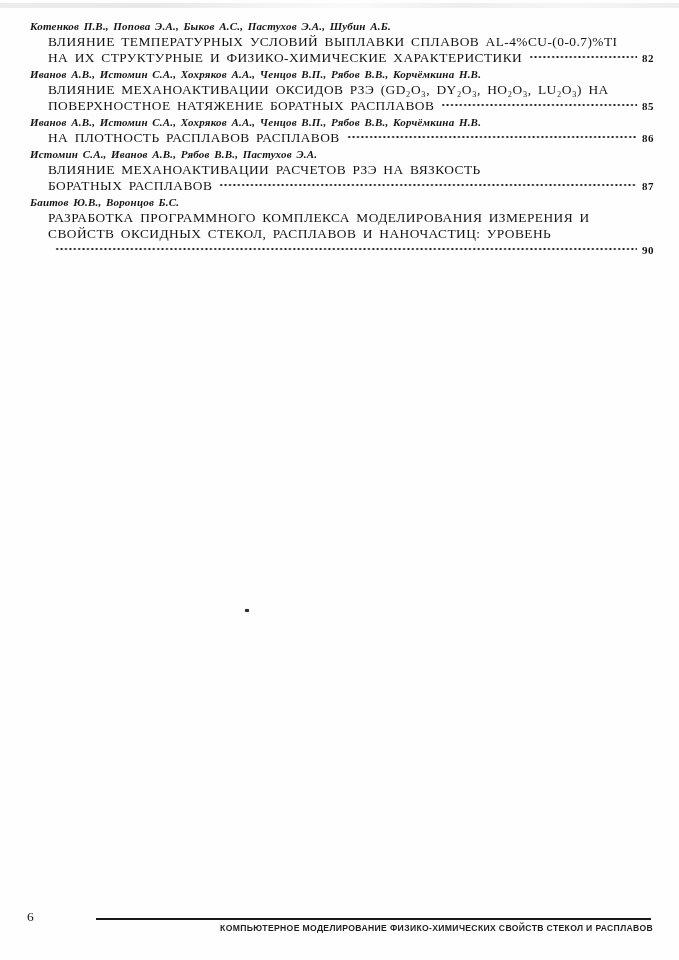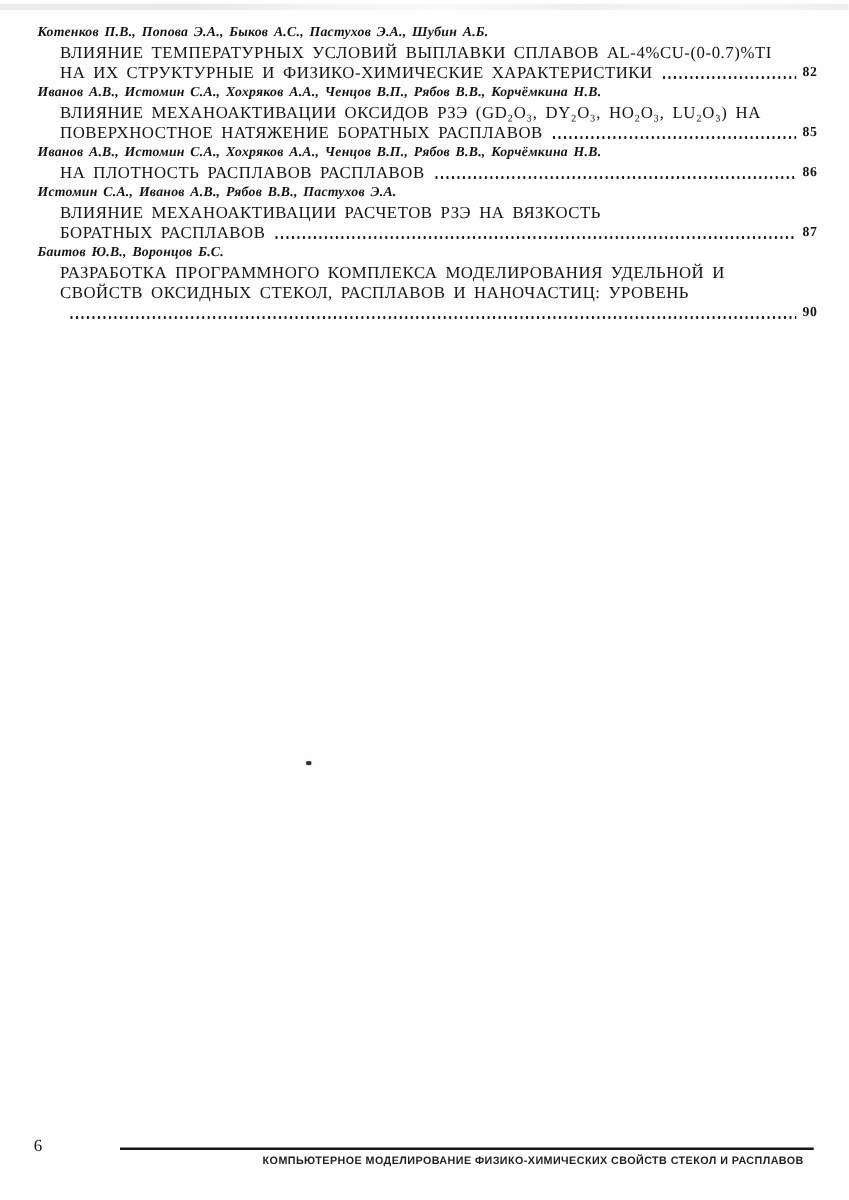--- a/index.html
+++ b/index.html
@@ -40,21 +40,21 @@
   .title-line {
     padding-left: 18px;
     font-size: 13.4px;
     line-height: 16px;
     letter-spacing: 0.45px;
     word-spacing: 2.6px;
     white-space: nowrap;
   }
   .leader-line {
     display: flex;
-    align-items: flex-end;
+    align-items: center;
     white-space: nowrap;
   }
   .tl-text { flex: 0 0 auto; }
   .leader {
     flex: 1 1 auto;
     height: 4px;
     margin: 0 5px 2px 7px;
     background-image: radial-gradient(circle, #1c1c1c 0.9px, rgba(0,0,0,0) 1.15px);
     background-size: 4.4px 4px;
     background-repeat: repeat-x;
@@ -87,21 +87,21 @@
   .footer-rule {
     position: absolute;
     left: 96px;
     top: 918px;
     width: 555px;
     height: 2px;
     background: #181818;
   }
   .footer-text {
     position: absolute;
-    left: 96px;
+    left: 106px;
     top: 923px;
     width: 547px;
     text-align: right;
     font-family: "Liberation Sans", "DejaVu Sans", sans-serif;
     font-size: 8.6px;
     font-weight: bold;
     letter-spacing: 0.35px;
     color: #1e1e1e;
     white-space: nowrap;
   }
@@ -150,21 +150,21 @@
       <div class="title-line leader-line">
         <span class="tl-text">БОРАТНЫХ РАСПЛАВОВ</span>
         <span class="leader"></span>
         <span class="pagenum">87</span>
       </div>
     </section>
 
 
     <section class="entry">
       <div class="authors">Баитов Ю.В., Воронцов Б.С.</div>
-      <div class="title-line">РАЗРАБОТКА ПРОГРАММНОГО КОМПЛЕКСА МОДЕЛИРОВАНИЯ УДЕЛЬНОЙ И</div>
+      <div class="title-line">РАЗРАБОТКА ПРОГРАММНОГО КОМПЛЕКСА МОДЕЛИРОВАНИЯ ИЗМЕРЕНИЯ И</div>
       <div class="title-line">СВОЙСТВ ОКСИДНЫХ СТЕКОЛ, РАСПЛАВОВ И НАНОЧАСТИЦ: УРОВЕНЬ</div>
       <div class="title-line leader-line">
         <span class="leader"></span>
         <span class="pagenum">90</span>
       </div>
     </section>
 
   </main>
 
   <div class="speck"></div>

